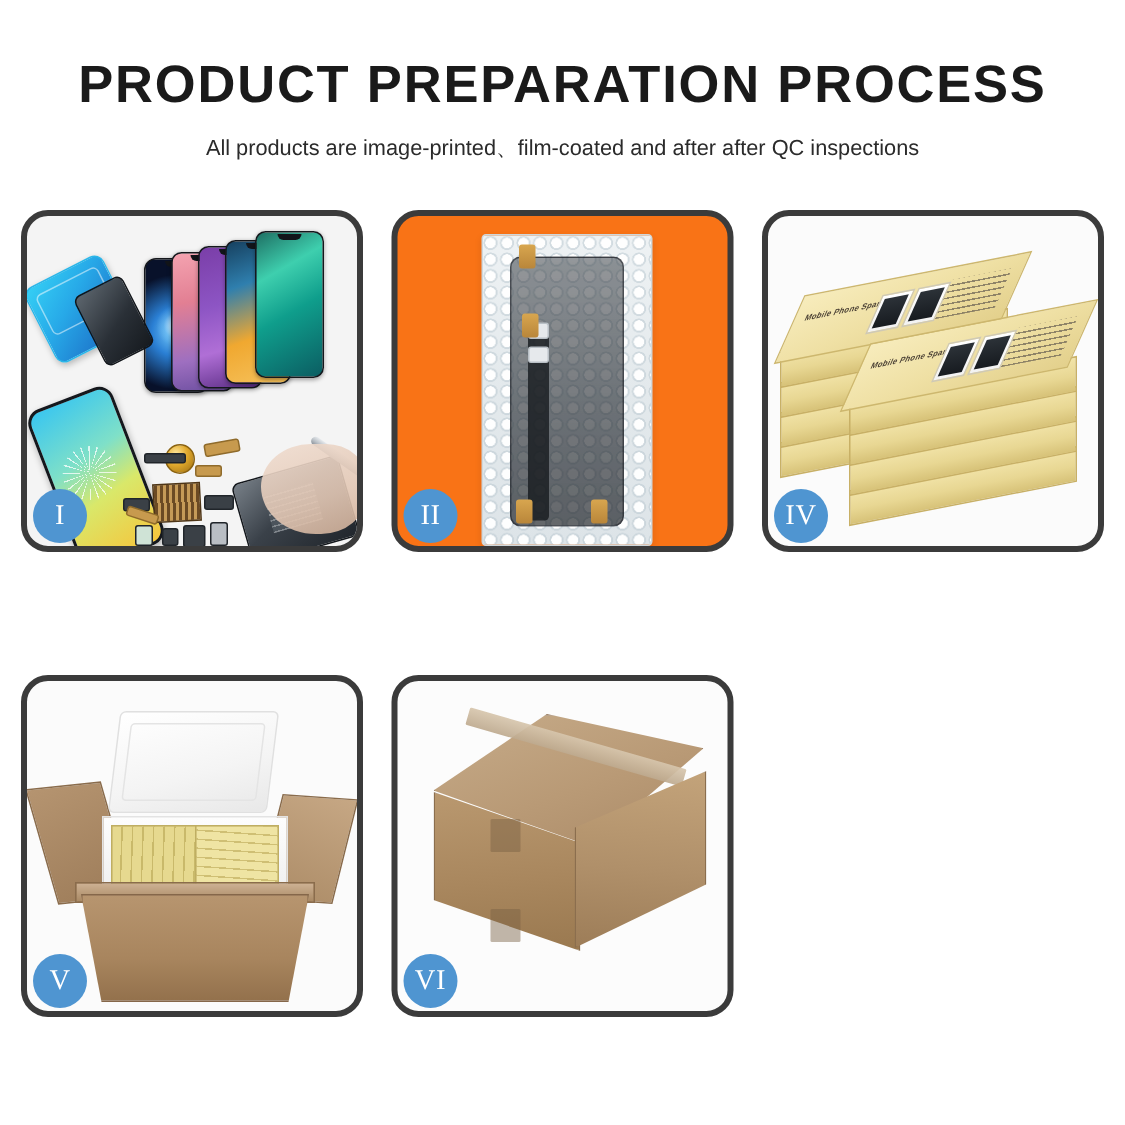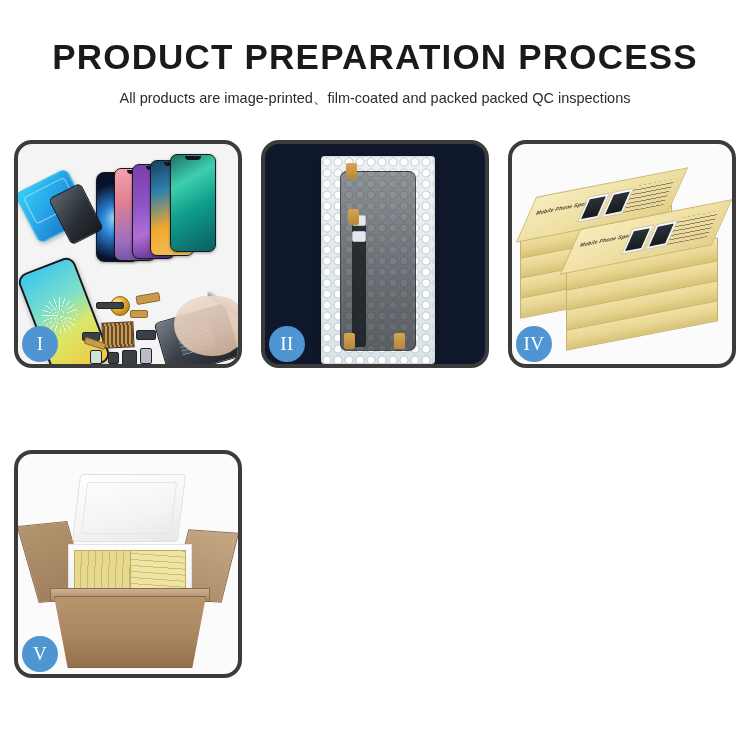--- a/index.html
+++ b/index.html
@@ -241,21 +241,21 @@
   .hand-blob {
     position: absolute;
     right: -6px; bottom: 8px;
     width: 70px; height: 60px;
     border-radius: 50% 40% 45% 55%;
     background: linear-gradient(160deg,#f0ddd0 0%,#e2c7b4 60%,#cfae97 100%);
     opacity: .9;
   }
 
   
-  .p2 { background: #0f172a; }
+  .p2 { background: #f97316; }
   .bubble-bag {
     position: absolute;
     left: 56px; top: 12px;
     width: 112px; height: 206px;
     background: linear-gradient(180deg,#eef2f4 0%,#e3e9ec 50%,#dde4e8 100%);
     border: 1px solid #cfd7db;
     border-radius: 3px;
     overflow: hidden;
     box-shadow: 0 2px 5px rgba(0,0,0,.1);
   }
@@ -540,21 +540,21 @@
     border-radius: 1px;
   }
 </style>
 </head>
 <body>
 
 <div class="page">
 
   <div class="header">
     <div class="main-title">PRODUCT PREPARATION PROCESS</div>
-    <div class="sub-title">All products are image-printed、film-coated and packed packed QC inspections</div>
+    <div class="sub-title">All products are image-printed、film-coated and after after QC inspections</div>
   </div>
 
   <div class="grid">
 
     <div class="panel p1">
       <div class="panel-scene">
         <div class="phone-row">
           <div class="ph ph5">
               <span class="notch"></span>
             </div>
@@ -646,15 +646,26 @@
         <div class="v-foam-lid"></div>
         <div class="v-foam"></div>
         <div class="v-contents"></div>
         <div class="v-contents2"></div>
         <div class="v-carton-rim"></div>
         <div class="v-carton-front"></div>
       </div>
       <div class="badge">V</div>
     </div>
 
+    <div class="panel p6">
+      <div class="panel-scene">
+        <div class="c-top"></div>
+        <div class="c-tape"></div>
+        <div class="c-left"></div>
+        <div class="c-right"></div>
+        <div class="c-tab" style="left:62px; top:92px;"></div>
+        <div class="c-tab" style="left:62px; top:152px;"></div>
+      </div>
+      <div class="badge">VI</div>
+    </div>
 
   </div>
 </div>
 
 </body></html>

